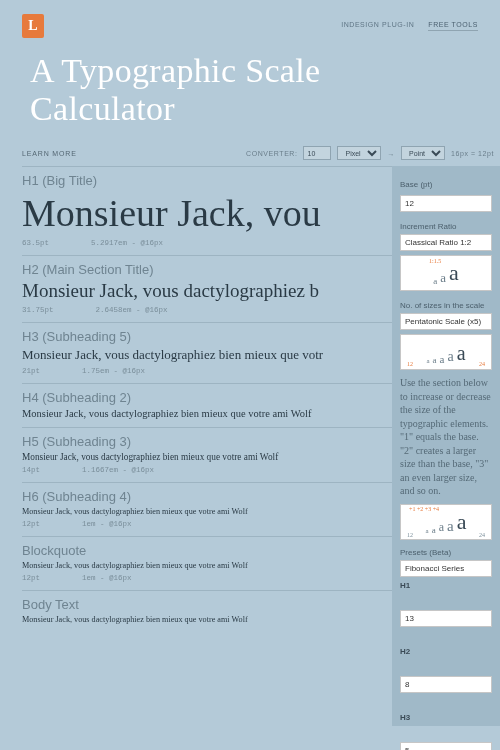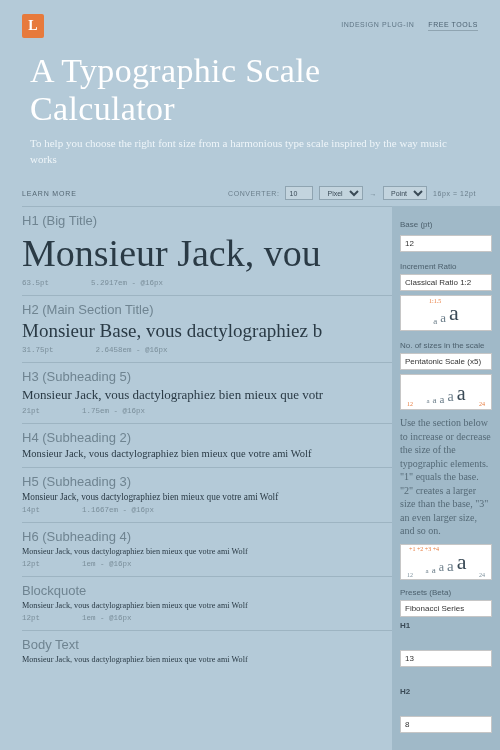--- a/index.html
+++ b/index.html
@@ -47,21 +47,21 @@
     color: #eef5f9;
     font-size: 11px;
     line-height: 1.45;
     margin-top: 8px;
     font-family: Georgia, serif;
   }
   .subbar {
     display: flex;
     align-items: center;
     justify-content: space-between;
-    padding: 10px 24px 6px 22px;
+    padding: 10px 6px 6px 22px;
     font-family: Arial, sans-serif;
   }
   .learnmore {
     font-size: 7px;
     letter-spacing: 0.12em;
     color: #546773;
   }
   .converter {
     display: flex; align-items: center; gap: 6px;
     font-size: 7px; color: #6a7e8b; letter-spacing: 0.08em;
@@ -171,21 +171,20 @@
     <a href="#">INDESIGN PLUG-IN</a>
     <a href="#" class="active">FREE TOOLS</a>
   </div>
 </div>
 
 <div class="hero">
   <h1>
     <span>A Typographic Scale</span><br>
     <span>Calculator</span>
   </h1>
-  <p>To help you choose the right font size from a harmonious type scale inspired by the way music works</p>
 </div>
 
 <div class="subbar">
   <div class="learnmore">LEARN MORE</div>
   <div class="converter">
     <span>CONVERTER:</span>
     <input class="conv-input" value="10" style="">
     <select class="conv-select"><option>Pixel</option></select>
     <span>→</span>
     <select class="conv-select"><option>Point</option></select>
@@ -198,21 +197,21 @@
       <div class="scale-item">
         <div class="scale-label">H1 (Big Title)</div>
         <div class="scale-sample" style="font-size: 38px;">Monsieur Jack, vou</div>
         <div class="scale-meta">
           <span>63.5pt</span>
           <span>5.2917em   -   @16px</span>
         </div>
       </div>
       <div class="scale-item">
         <div class="scale-label">H2 (Main Section Title)</div>
-        <div class="scale-sample" style="font-size: 19px;">Monsieur Base, vous dactylographiez b</div>
+        <div class="scale-sample" style="font-size: 19px;">Monsieur Jack, vous dactylographiez b</div>
         <div class="scale-meta">
           <span>31.75pt</span>
           <span>2.6458em   -   @16px</span>
         </div>
       </div>
       <div class="scale-item">
         <div class="scale-label">H3 (Subheading 5)</div>
         <div class="scale-sample" style="font-size: 13px;">Monsieur Jack, vous dactylographiez bien mieux que votr</div>
         <div class="scale-meta">
           <span>21pt</span>

